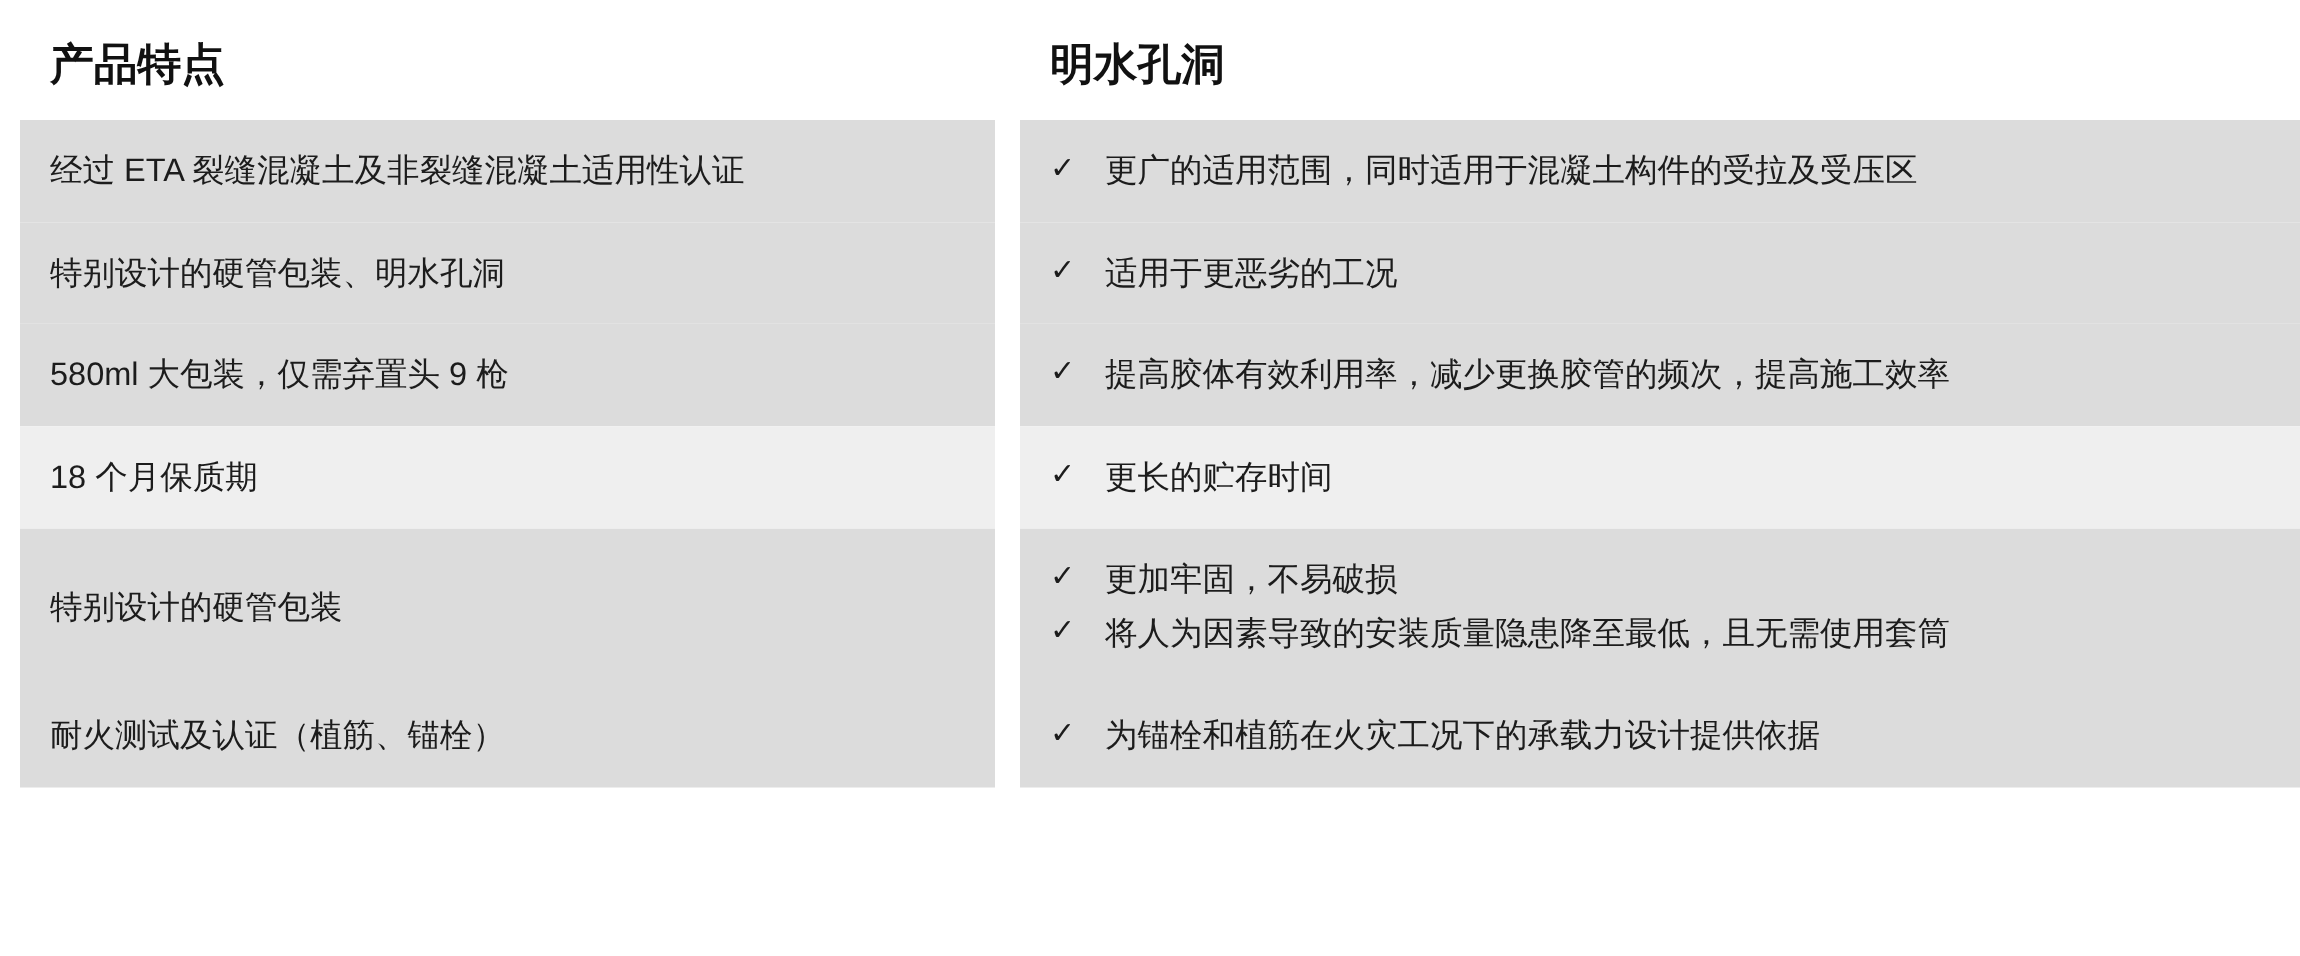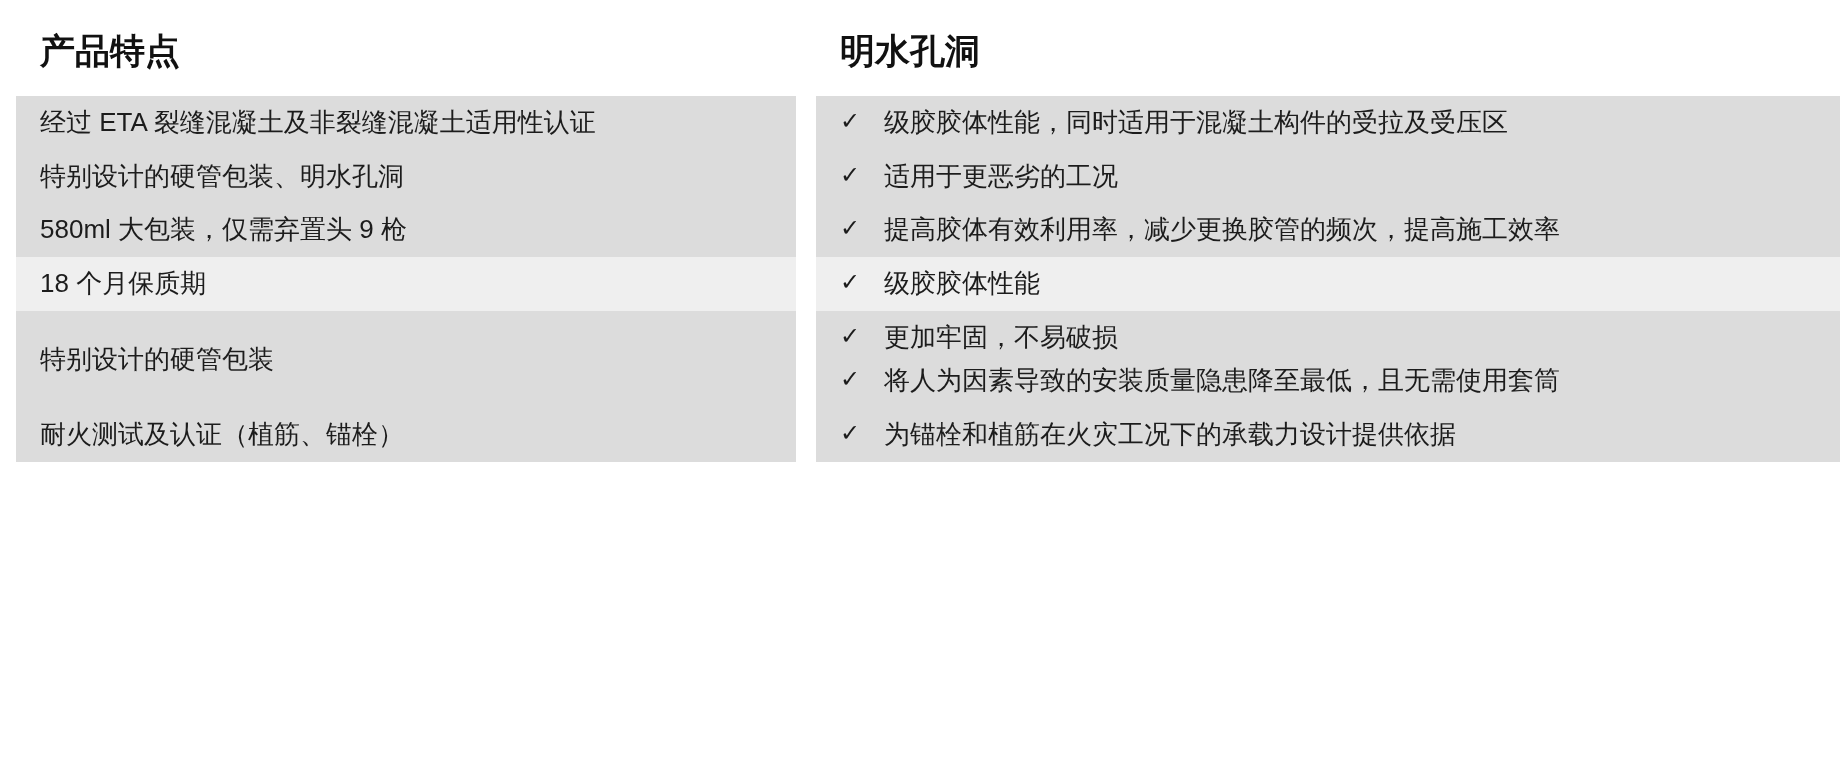--- a/index.html
+++ b/index.html
@@ -38,21 +38,21 @@
     background: #ffffff;
     padding: 8px 24px 18px 24px;
     border: 0;
     height: 54px;
   }
   .feature-table td {
     vertical-align: middle;
     font-size: 26px;
     line-height: 1.45;
     color: #1c1c1c;
-    padding: 8px 24px;
+    padding: 22px 24px;
     border: 0;
   }
   .gapcell {
     background: #ffffff !important;
     padding: 0 !important;
   }
   tr.shade td.cellA,
   tr.shade td.cellB {
     background: #dcdcdc;
   }
@@ -110,21 +110,21 @@
     <tbody>
 
       <tr class="shade">
         <td class="cellA">
           <span class="feature-text">经过 ETA 裂缝混凝土及非裂缝混凝土适用性认证</span>
         </td>
         <td class="gapcell"></td>
         <td class="cellB">
           <div class="value-line">
             <span class="check">✓</span>
-            <span class="value-text">级胶胶体性能，同时适用于混凝土构件的受拉及受压区</span>
+            <span class="value-text">更广的适用范围，同时适用于混凝土构件的受拉及受压区</span>
           </div>
         </td>
       </tr>
 
 
       <tr class="shade">
         <td class="cellA">
           <span class="feature-text">特别设计的硬管包装、明水孔洞</span>
         </td>
         <td class="gapcell"></td>
@@ -151,21 +151,21 @@
       </tr>
 
       <tr class="plain">
         <td class="cellA">
           <span class="feature-text">18 个月保质期</span>
         </td>
         <td class="gapcell"></td>
         <td class="cellB">
           <div class="value-line">
             <span class="check">✓</span>
-            <span class="value-text">级胶胶体性能</span>
+            <span class="value-text">更长的贮存时间</span>
           </div>
         </td>
       </tr>
 
       <tr class="shade">
         <td class="cellA">
           <span class="feature-text">特别设计的硬管包装</span>
         </td>
         <td class="gapcell"></td>
         <td class="cellB">

